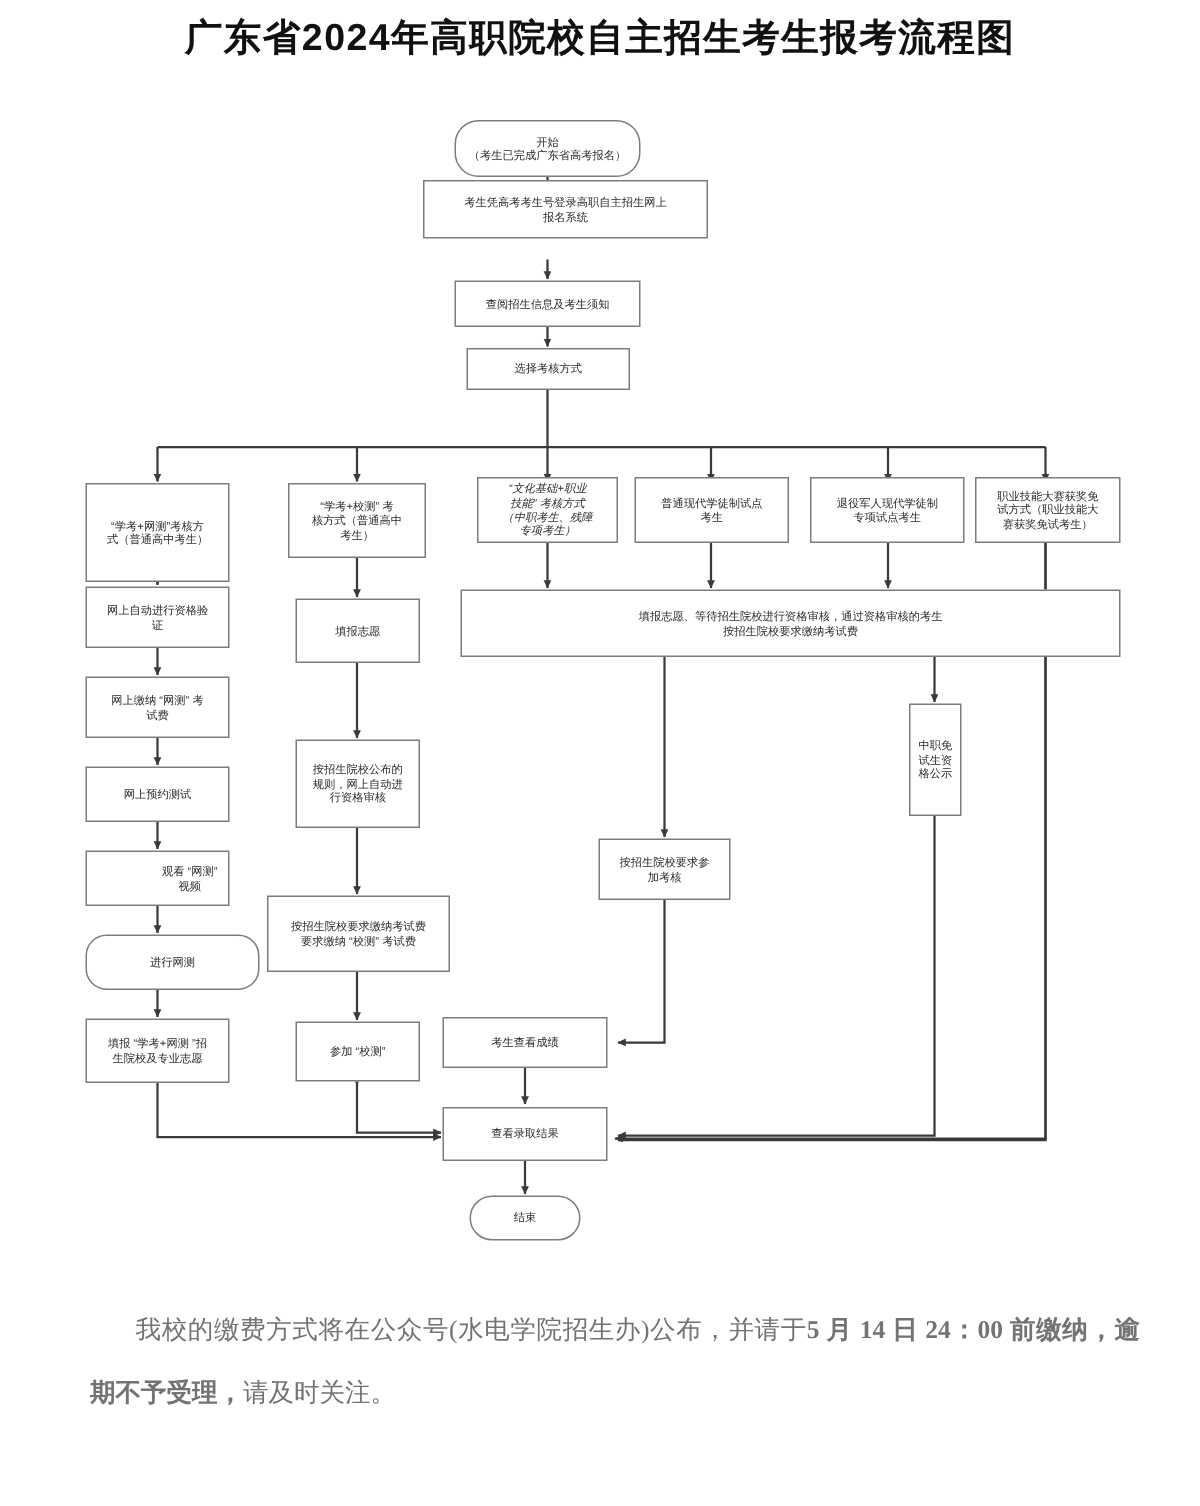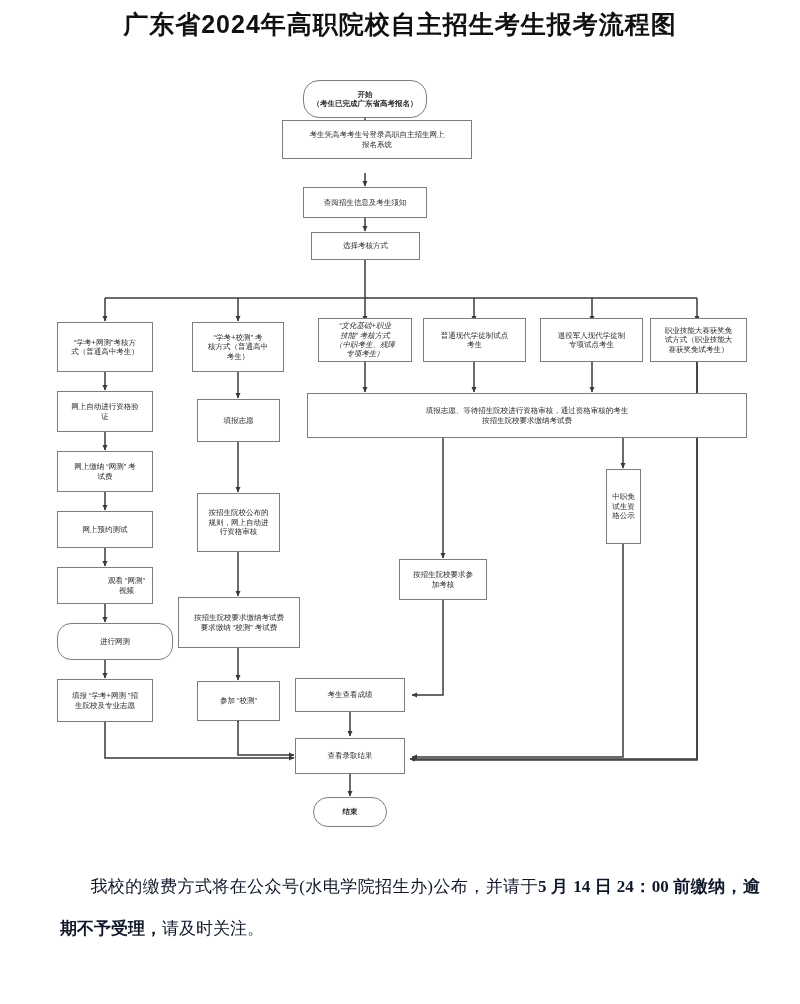--- a/index.html
+++ b/index.html
@@ -40,33 +40,32 @@
     align-items: center;
     justify-content: center;
     text-align: center;
     line-height: 1.25;
     padding: 2px 3px;
     font-size: 7.5px;
     white-space: pre-line;
   }
   .node.term {
     border-radius: 16px;
-    font-weight: bold;
   }
   .node.vert {
     line-height: 1.3;
   }
   #footer {
     position: absolute;
     left: 60px; top: 866px;
     width: 700px;
     font-family: "Liberation Serif", "DejaVu Serif", serif;
     font-size: 17px;
     line-height: 2.45;
-    color: #0f172a;
+    color: #737373;
     text-align: justify;
   }
   #footer .b { font-weight: bold; }
   #footer .indent { display: inline-block; width: 30px; }
   svg.wires { position: absolute; left: 0; top: 0; width: 800px; height: 790px; pointer-events: none; }
 </style>
 </head>
 <body>
 
 <div id="page-title">广东省2024年高职院校自主招生考生报考流程图</div>
@@ -143,21 +142,21 @@
   <div class="node term" style="left:303px; top:20px; width:124px; height:38px;">开始
 （考生已完成广东省高考报名）</div>
 
   <div class="node" style="left:282px; top:60px; width:190px; height:39px;">考生凭高考考生号登录高职自主招生网上
 报名系统</div>
 
   <div class="node" style="left:303px; top:127px; width:124px; height:31px;">查阅招生信息及考生须知</div>
 
   <div class="node" style="left:311px; top:172px; width:109px; height:28px;">选择考核方式</div>
 
-  <div class="node" style="left:57px; top:262px; width:96px; height:50px;">“学考+网测”考核方
+  <div class="node" style="left:57px; top:262px; width:96px; height:66px;">“学考+网测”考核方
 式（普通高中考生）</div>
   <div class="node" style="left:192px; top:262px; width:92px; height:50px;">“学考+校测” 考
 核方式（普通高中
 考生）</div>
   <div class="node" style="left:318px; top:258px; width:94px; height:44px;font-style:italic;">“文化基础+职业
 技能” 考核方式
 （中职考生、残障
 专项考生）</div>
   <div class="node" style="left:423px; top:258px; width:103px; height:44px;">普通现代学徒制试点
 考生</div>

